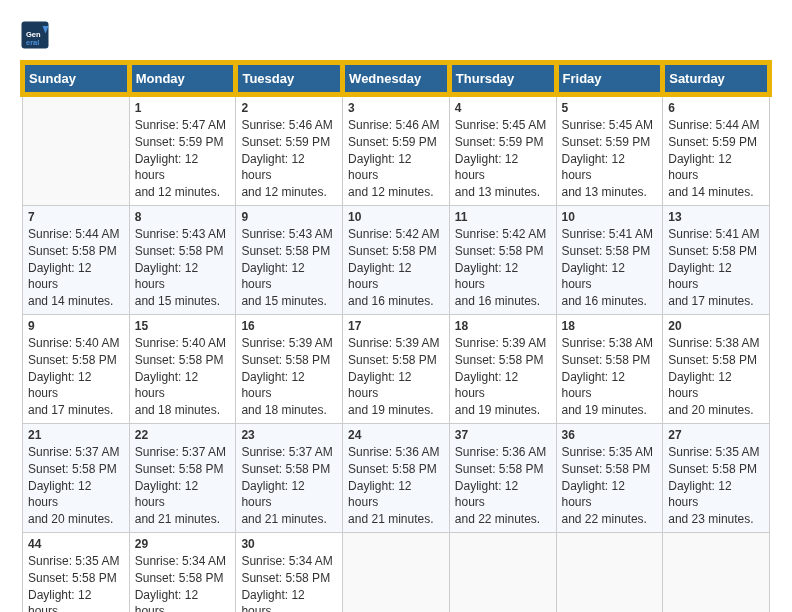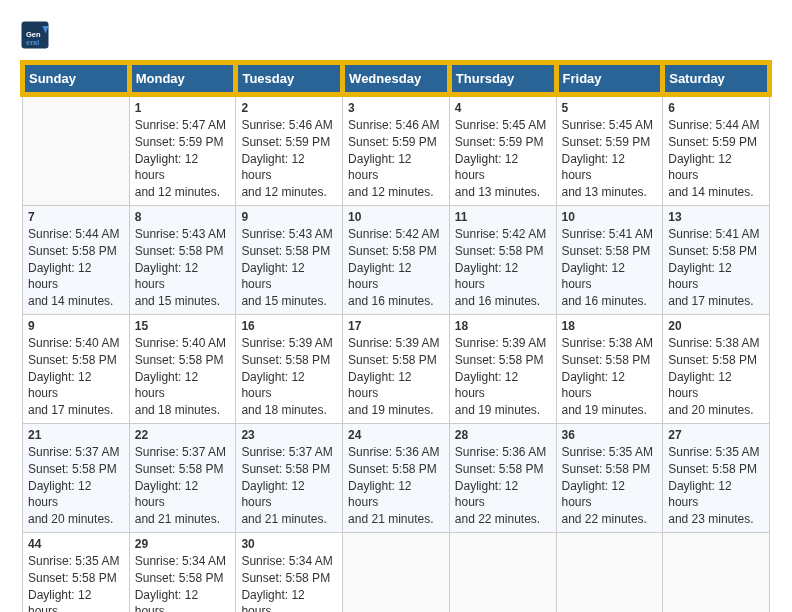--- a/index.html
+++ b/index.html
@@ -217,21 +217,21 @@
         </td>
         <td>
           <span class="day-num">23</span>
           <div class="day-info"><span>Sunrise: 5:37 AM</span><br><span>Sunset: 5:58 PM</span><br><span>Daylight: 12 hours</span><br><span>and 21 minutes.</span></div>
         </td>
         <td>
           <span class="day-num">24</span>
           <div class="day-info"><span>Sunrise: 5:36 AM</span><br><span>Sunset: 5:58 PM</span><br><span>Daylight: 12 hours</span><br><span>and 21 minutes.</span></div>
         </td>
         <td>
-          <span class="day-num">28</span>
+          <span class="day-num">37</span>
           <div class="day-info"><span>Sunrise: 5:36 AM</span><br><span>Sunset: 5:58 PM</span><br><span>Daylight: 12 hours</span><br><span>and 22 minutes.</span></div>
         </td>
         <td>
           <span class="day-num">36</span>
           <div class="day-info"><span>Sunrise: 5:35 AM</span><br><span>Sunset: 5:58 PM</span><br><span>Daylight: 12 hours</span><br><span>and 22 minutes.</span></div>
         </td>
         <td>
           <span class="day-num">27</span>
           <div class="day-info"><span>Sunrise: 5:35 AM</span><br><span>Sunset: 5:58 PM</span><br><span>Daylight: 12 hours</span><br><span>and 23 minutes.</span></div>
         </td>

